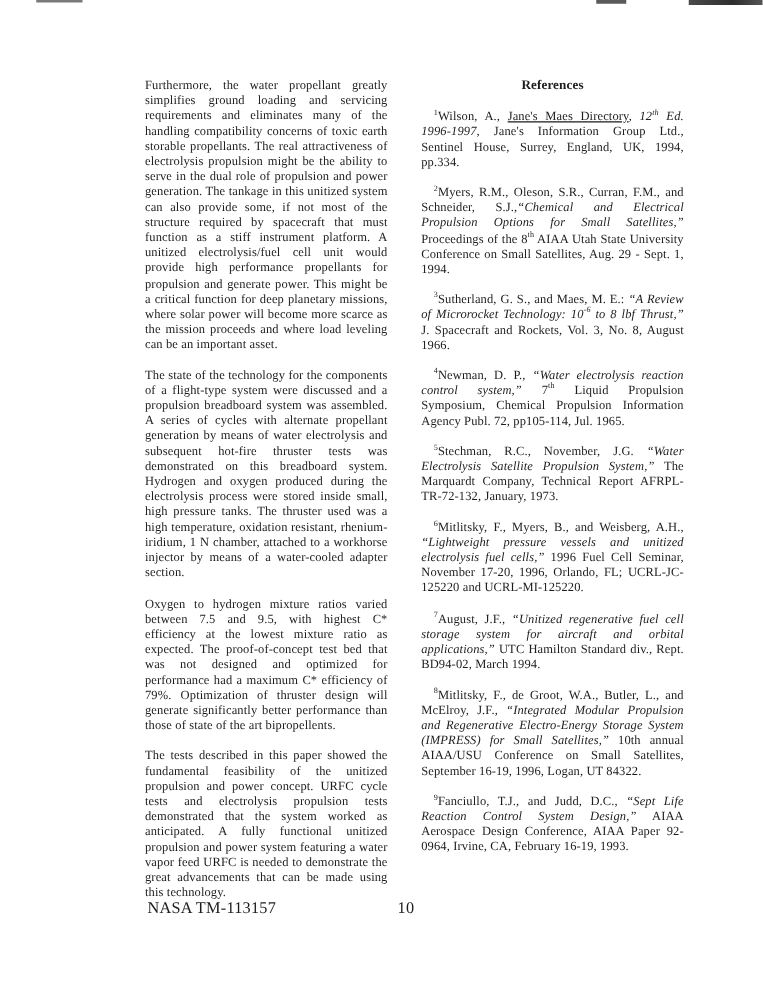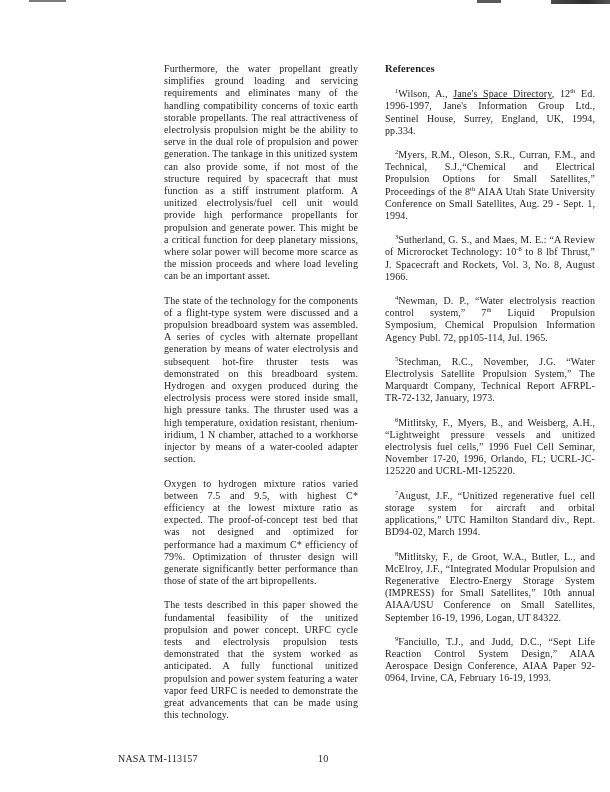--- a/index.html
+++ b/index.html
@@ -20,40 +20,39 @@
   .a3 { left: 551px; width: 59px; height: 4px;
         background: linear-gradient(90deg, #4a4a4a, #2e2e2e 60%, #555); }
 
   .col {
     position: absolute;
     top: 63px;
     text-align: justify;
     font-size: 10px;
     line-height: 12.2px;
     letter-spacing: 0.1px;
-    margin-left: 48px;
   }
   .left  { left: 116px; width: 194px; }
   .right { left: 337px; width: 210px; }
 
   .para { margin-bottom: 12px; }
 
   .ref-title {
-    text-align: left;
+    text-align: center;
     font-weight: bold;
     font-size: 10.5px;
     margin-bottom: 13px;
   }
   .ref { margin-bottom: 12px; text-indent: 10px; }
 
-  .it { }
+  .it { font-style: italic; }
   .ul { text-decoration: underline; }
   sup { font-size: 6.5px; line-height: 0; vertical-align: super; }
 
-  .footer-item { position: absolute; top: 753px; font-size: 10px; letter-spacing: 0.2px; }
+  .footer-item { position: absolute; top: 718px; font-size: 13px; letter-spacing: 0.2px; }
   .footer-report { left: 118px; }
   .footer-page   { left: 318px; }
 </style>
 </head>
 <body>
 
 <div class="page">
 
   <div class="artifact a1"></div>
   <div class="artifact a2"></div>
@@ -62,22 +61,22 @@
   <div class="col left">
       <p class="para">Furthermore, the water propellant greatly simplifies ground loading and servicing requirements and eliminates many of the handling compatibility concerns of toxic earth storable propellants. The real attractiveness of electrolysis propulsion might be the ability to serve in the dual role of propulsion and power generation. The tankage in this unitized system can also provide some, if not most of the structure required by spacecraft that must function as a stiff instrument platform. A unitized electrolysis/fuel cell unit would provide high performance propellants for propulsion and generate power. This might be a critical function for deep planetary missions, where solar power will become more scarce as the mission proceeds and where load leveling can be an important asset.</p>
       <p class="para">The state of the technology for the components of a flight-type system were discussed and a propulsion breadboard system was assembled. A series of cycles with alternate propellant generation by means of water electrolysis and subsequent hot-fire thruster tests was demonstrated on this breadboard system. Hydrogen and oxygen produced during the electrolysis process were stored inside small, high pressure tanks. The thruster used was a high temperature, oxidation resistant, rhenium-iridium, 1 N chamber, attached to a workhorse injector by means of a water-cooled adapter section.</p>
       <p class="para">Oxygen to hydrogen mixture ratios varied between 7.5 and 9.5, with highest C* efficiency at the lowest mixture ratio as expected. The proof-of-concept test bed that was not designed and optimized for performance had a maximum C* efficiency of 79%. Optimization of thruster design will generate significantly better performance than those of state of the art bipropellents.</p>
       <p class="para">The tests described in this paper showed the fundamental feasibility of the unitized propulsion and power concept. URFC cycle tests and electrolysis propulsion tests demonstrated that the system worked as anticipated. A fully functional unitized propulsion and power system featuring a water vapor feed URFC is needed to demonstrate the great advancements that can be made using this technology.</p>
     </div>
 
   <div class="col right">
     <div class="ref-title">References</div>
     <div>
-        <p class="ref"><sup>1</sup><span>Wilson, A., </span><span class="ul">Jane's Space Directory</span><span>, </span><span class="it">12</span><sup class="it">th</sup><span class="it"> Ed. 1996-1997</span><span>, Jane's Information Group Ltd., Sentinel House, Surrey, England, UK, 1994, pp.334.</span></p>
-        <p class="ref"><sup>2</sup><span>Myers, R.M., Oleson, S.R., Curran, F.M., and Technical, S.J.,</span><span class="it">“Chemical and Electrical Propulsion Options for Small Satellites,”</span><span> Proceedings of the 8</span><sup>th</sup><span> AIAA Utah State University Conference on Small Satellites, Aug. 29 - Sept. 1, 1994.</span></p>
+        <p class="ref"><sup>1</sup><span>Wilson, A., </span><span class="ul">Jane's Maes Directory</span><span>, </span><span class="it">12</span><sup class="it">th</sup><span class="it"> Ed. 1996-1997</span><span>, Jane's Information Group Ltd., Sentinel House, Surrey, England, UK, 1994, pp.334.</span></p>
+        <p class="ref"><sup>2</sup><span>Myers, R.M., Oleson, S.R., Curran, F.M., and Schneider, S.J.,</span><span class="it">“Chemical and Electrical Propulsion Options for Small Satellites,”</span><span> Proceedings of the 8</span><sup>th</sup><span> AIAA Utah State University Conference on Small Satellites, Aug. 29 - Sept. 1, 1994.</span></p>
         <p class="ref"><sup>3</sup><span>Sutherland, G. S., and Maes, M. E.: </span><span class="it">“A Review of Microrocket Technology: 10</span><sup class="it">-6</sup><span class="it"> to 8 lbf Thrust,”</span><span> J. Spacecraft and Rockets, Vol. 3, No. 8, August 1966.</span></p>
         <p class="ref"><sup>4</sup><span>Newman, D. P., </span><span class="it">“Water electrolysis reaction control system,”</span><span> 7</span><sup>th</sup><span> Liquid Propulsion Symposium, Chemical Propulsion Information Agency Publ. 72, pp105-114, Jul. 1965.</span></p>
         <p class="ref"><sup>5</sup><span>Stechman, R.C., November, J.G. </span><span class="it">“Water Electrolysis Satellite Propulsion System,”</span><span> The Marquardt Company, Technical Report AFRPL-TR-72-132, January, 1973.</span></p>
         <p class="ref"><sup>6</sup><span>Mitlitsky, F., Myers, B., and Weisberg, A.H., </span><span class="it">“Lightweight pressure vessels and unitized electrolysis fuel cells,”</span><span> 1996 Fuel Cell Seminar, November 17-20, 1996, Orlando, FL; UCRL-JC-125220 and UCRL-MI-125220.</span></p>
         <p class="ref"><sup>7</sup><span>August, J.F., </span><span class="it">“Unitized regenerative fuel cell storage system for aircraft and orbital applications,”</span><span> UTC Hamilton Standard div., Rept. BD94-02, March 1994.</span></p>
         <p class="ref"><sup>8</sup><span>Mitlitsky, F., de Groot, W.A., Butler, L., and McElroy, J.F., </span><span class="it">“Integrated Modular Propulsion and Regenerative Electro-Energy Storage System (IMPRESS) for Small Satellites,”</span><span> 10th annual AIAA/USU Conference on Small Satellites, September 16-19, 1996, Logan, UT 84322.</span></p>
         <p class="ref"><sup>9</sup><span>Fanciullo, T.J., and Judd, D.C., </span><span class="it">“Sept Life Reaction Control System Design,”</span><span> AIAA Aerospace Design Conference, AIAA Paper 92-0964, Irvine, CA, February 16-19, 1993.</span></p>
       </div>
   </div>
 

